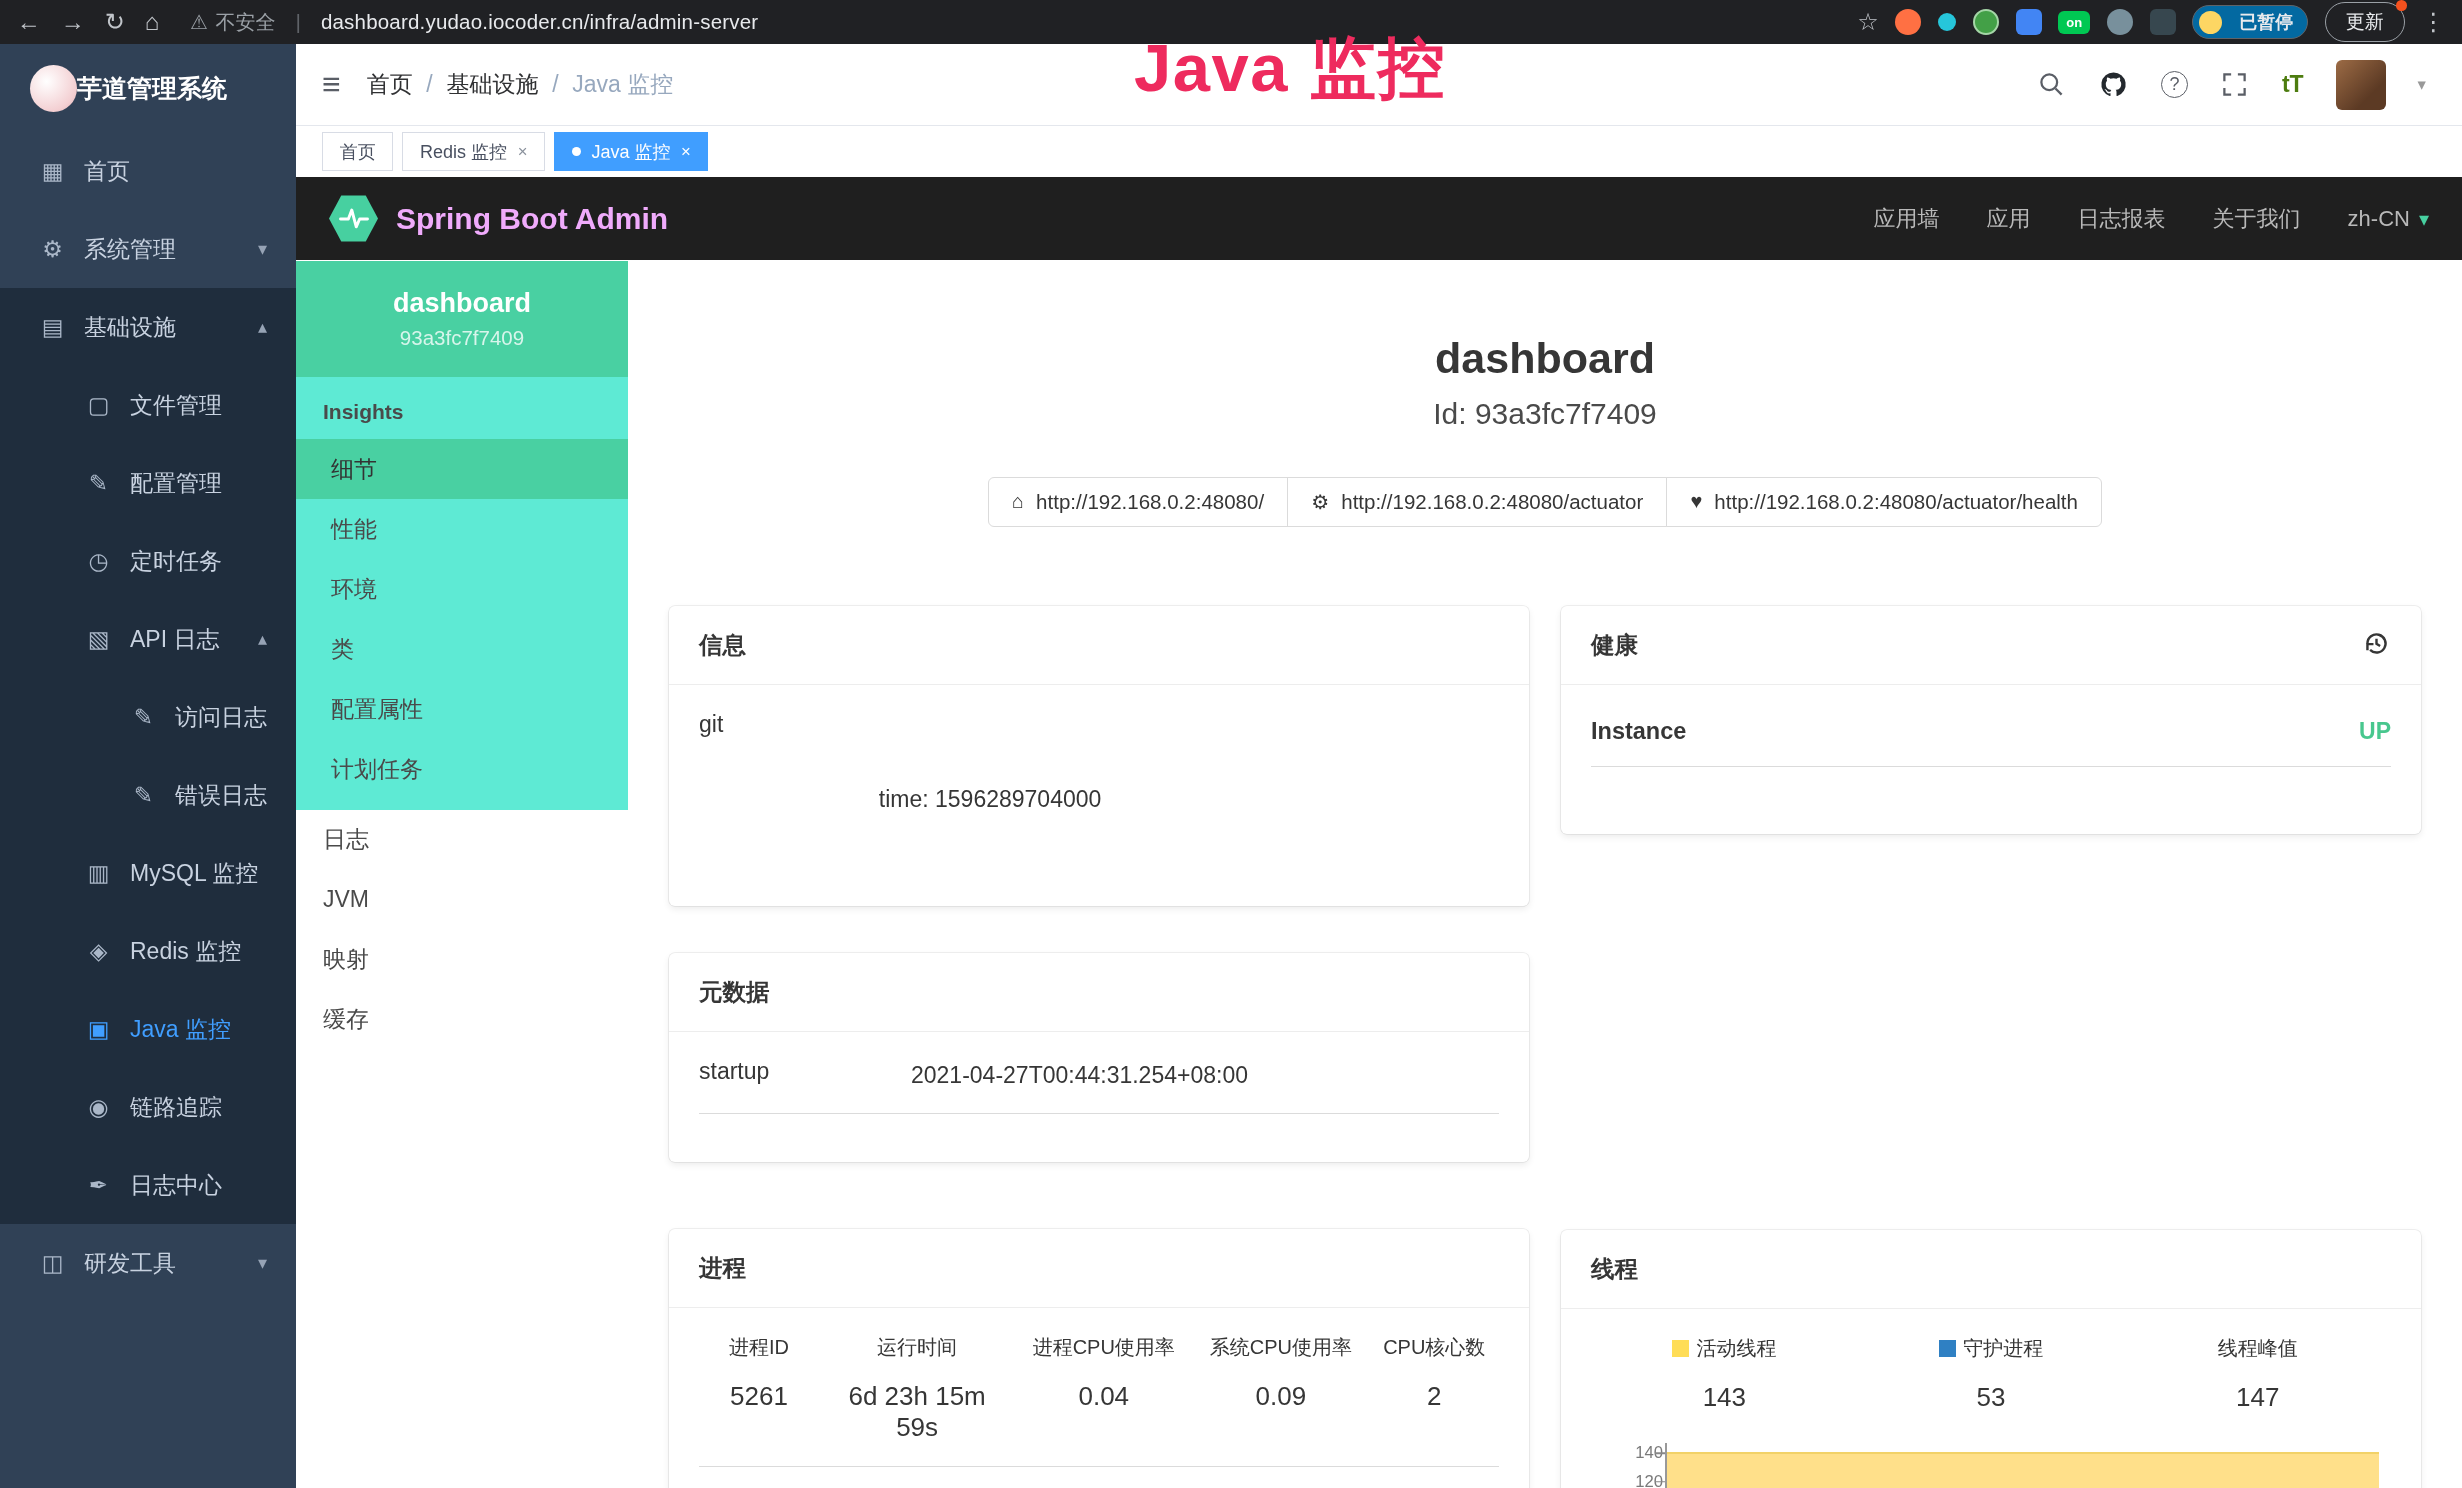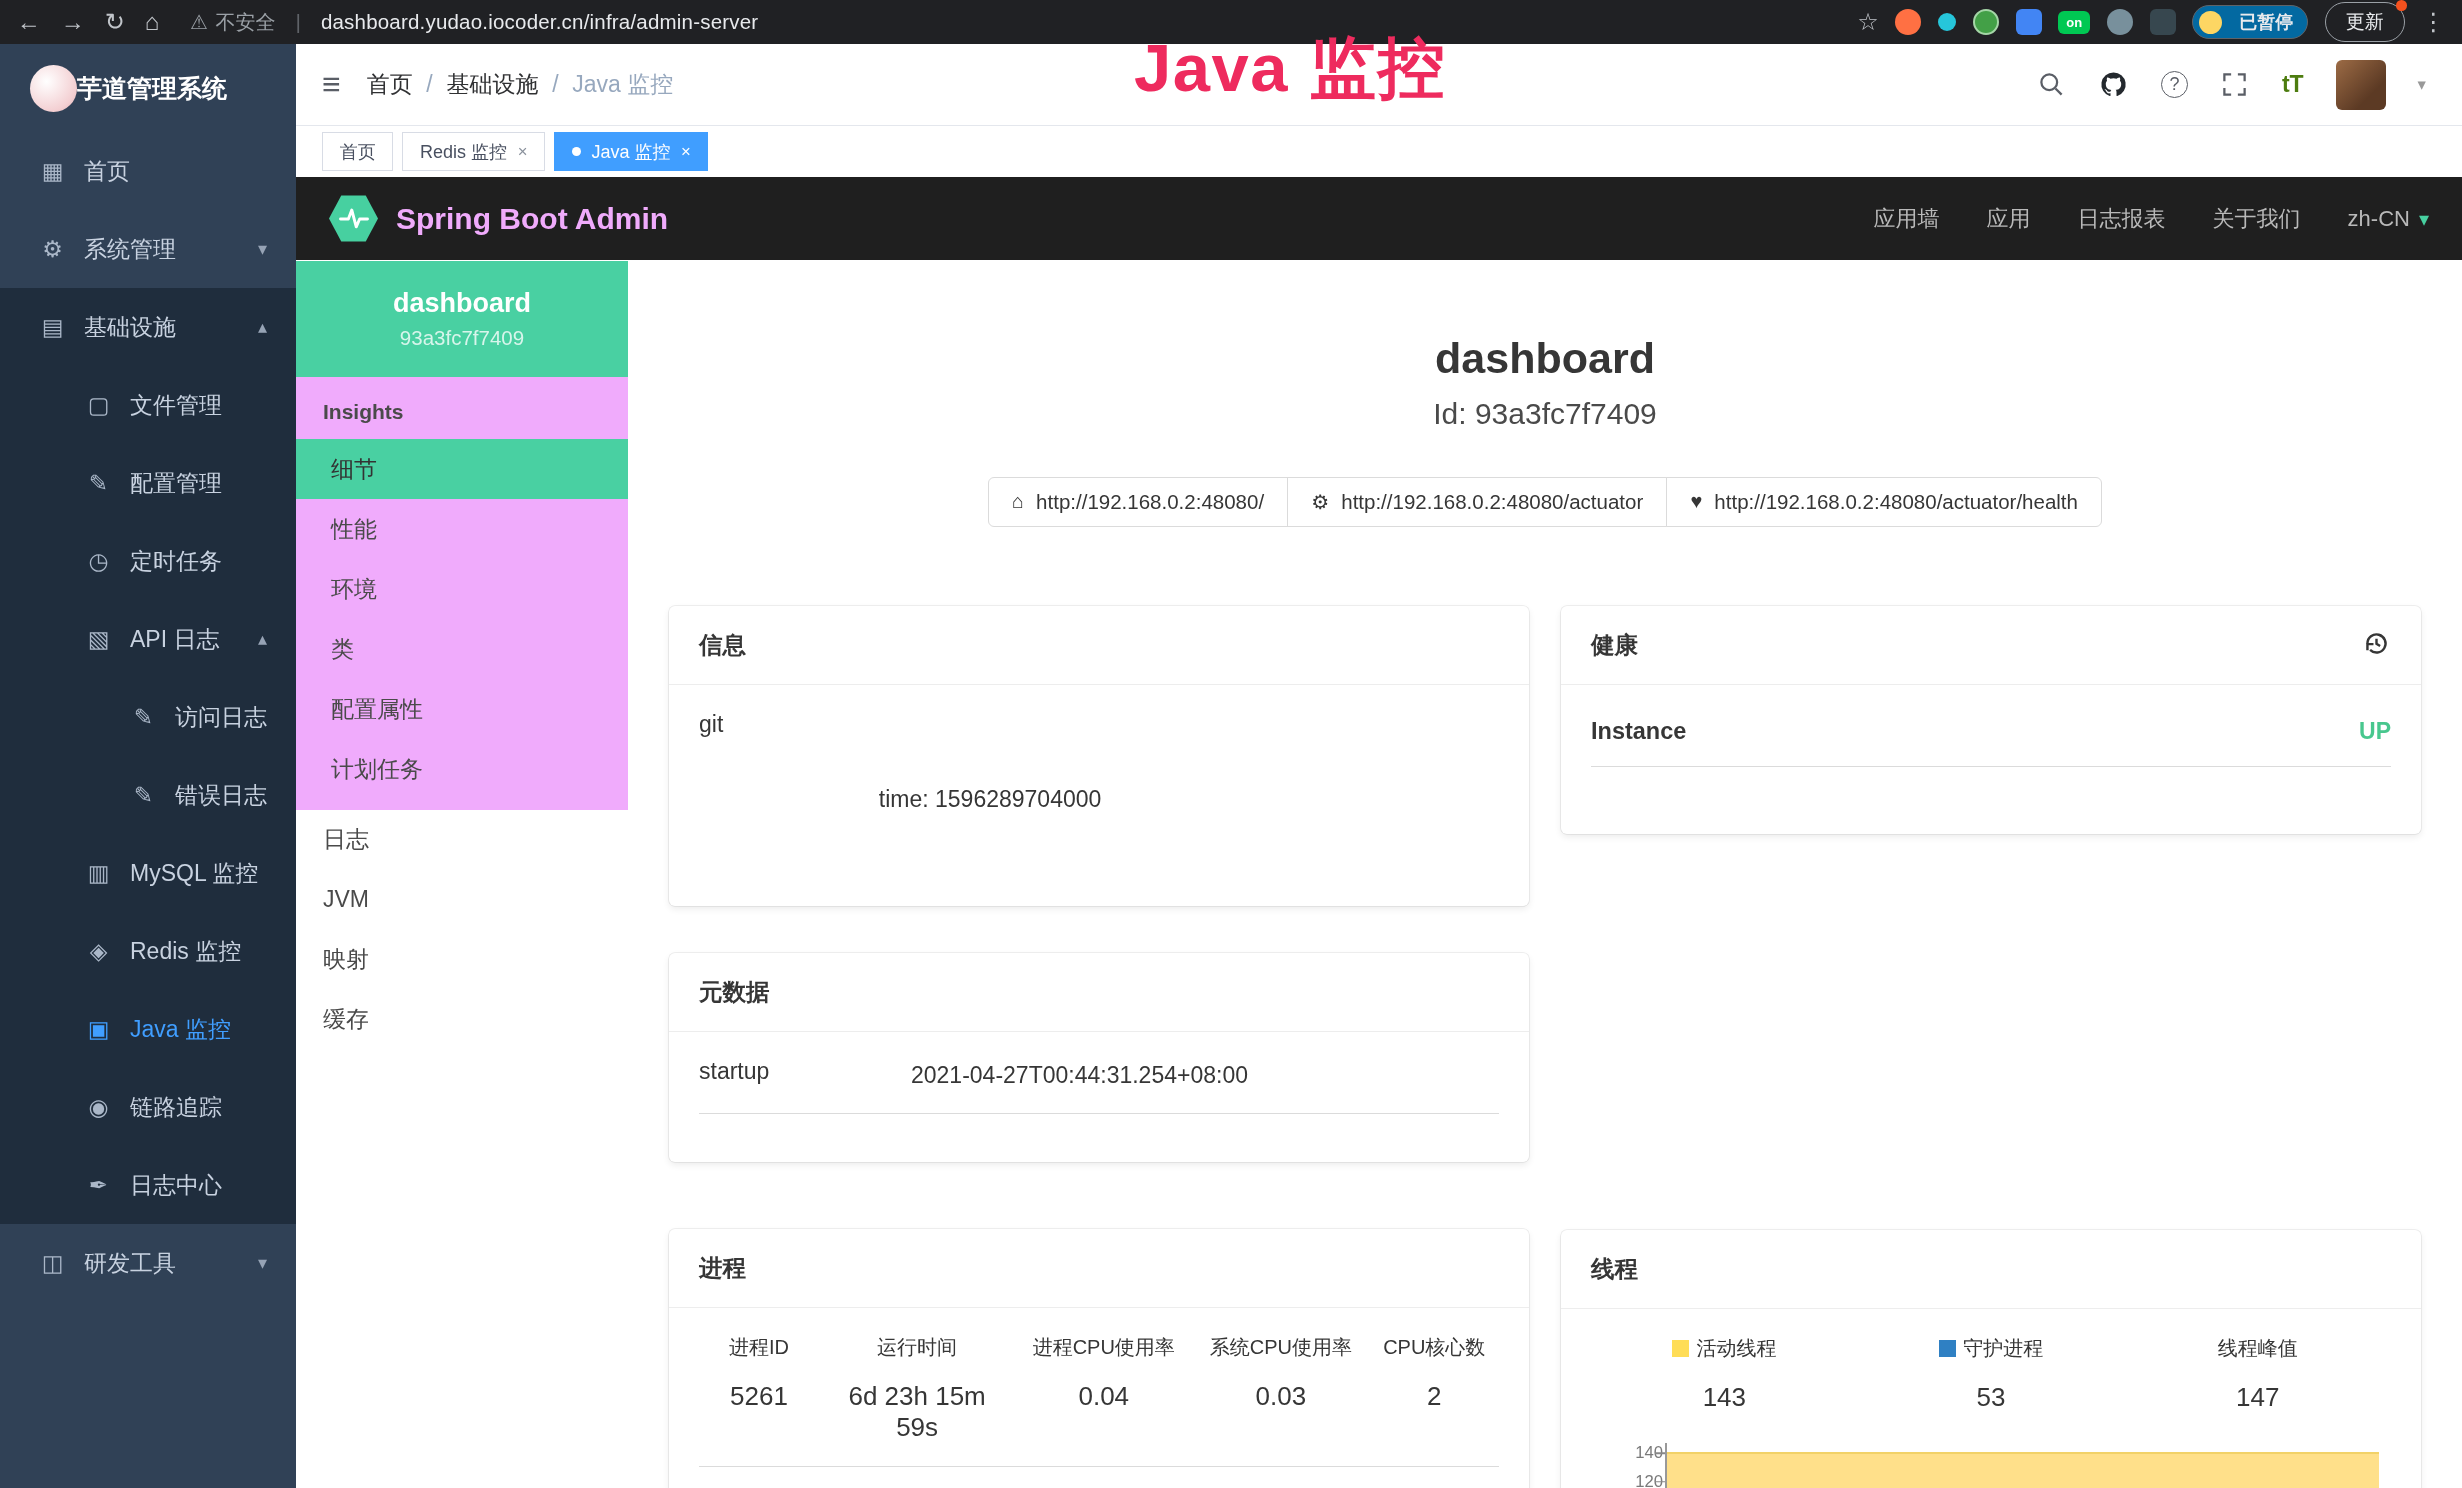--- a/index.html
+++ b/index.html
@@ -93,21 +93,21 @@
   .sba-locale { display: flex; align-items: center; gap: 9px; color: #b9b9b9; font-size: 22px; cursor: pointer; }
   .locale-caret { color: #47d0a0; font-size: 20px; }
 
   
   .inst-side { position: absolute; left: 296px; top: 261px; width: 332px; bottom: 0;
     background: #fff; z-index: 10; }
   .inst-head { height: 116px; background: #49d0a2; color: #fff; display: flex;
     flex-direction: column; align-items: center; justify-content: center; gap: 7.6px; cursor: pointer; }
   .inst-name { font-size: 27px; font-weight: 700; }
   .inst-id { font-size: 20.5px; color: rgba(255,255,255,0.78); }
-  .menu-group { background: #f0abfc; padding-bottom: 10.6px; }
+  .menu-group { background: #5eead4; padding-bottom: 10.6px; }
   .menu-label { padding: 23px 0 15px 27px; font-size: 21px; font-weight: 700; color: #4a4a4a; }
   .menu-item { height: 60px; display: flex; align-items: center; padding-left: 35px;
     font-size: 23px; color: #4a4a4a; cursor: pointer; }
   .menu-item.active { background: #49d0a2; color: #333333; }
   .menu-item.root { padding-left: 27px; }
 
   
   .main { position: absolute; left: 628px; top: 261px; right: 0; bottom: 0;
     background: #fff; overflow: hidden; }
   .page-title { margin-top: 73px; text-align: center; font-size: 43px; font-weight: 600; color: #363636; }
@@ -427,21 +427,21 @@
               <div class="pcol c1">
                 <div class="phead">运行时间</div>
                 <div class="pval">6d 23h 15m 59s</div>
               </div>
               <div class="pcol c2">
                 <div class="phead">进程CPU使用率</div>
                 <div class="pval">0.04</div>
               </div>
               <div class="pcol c3">
                 <div class="phead">系统CPU使用率</div>
-                <div class="pval">0.03</div>
+                <div class="pval">0.09</div>
               </div>
               <div class="pcol c4">
                 <div class="phead">CPU核心数</div>
                 <div class="pval">2</div>
               </div>
             </div>
           </div>
         </div>
       </div>
 

